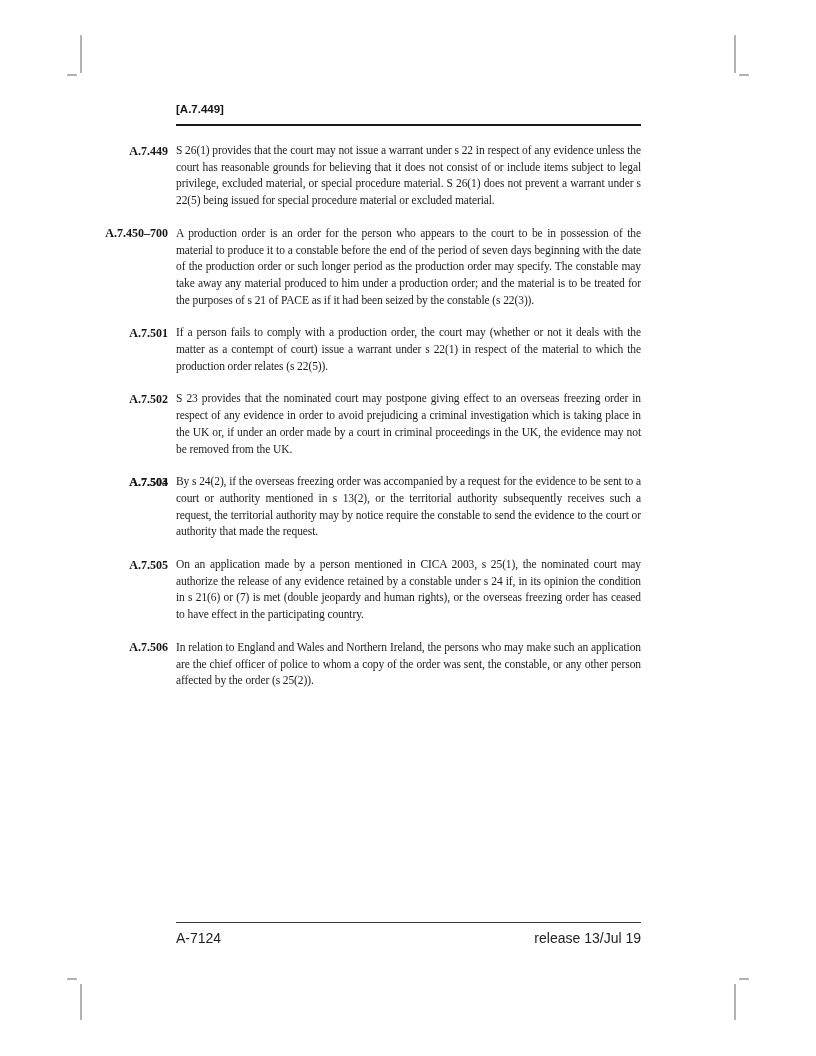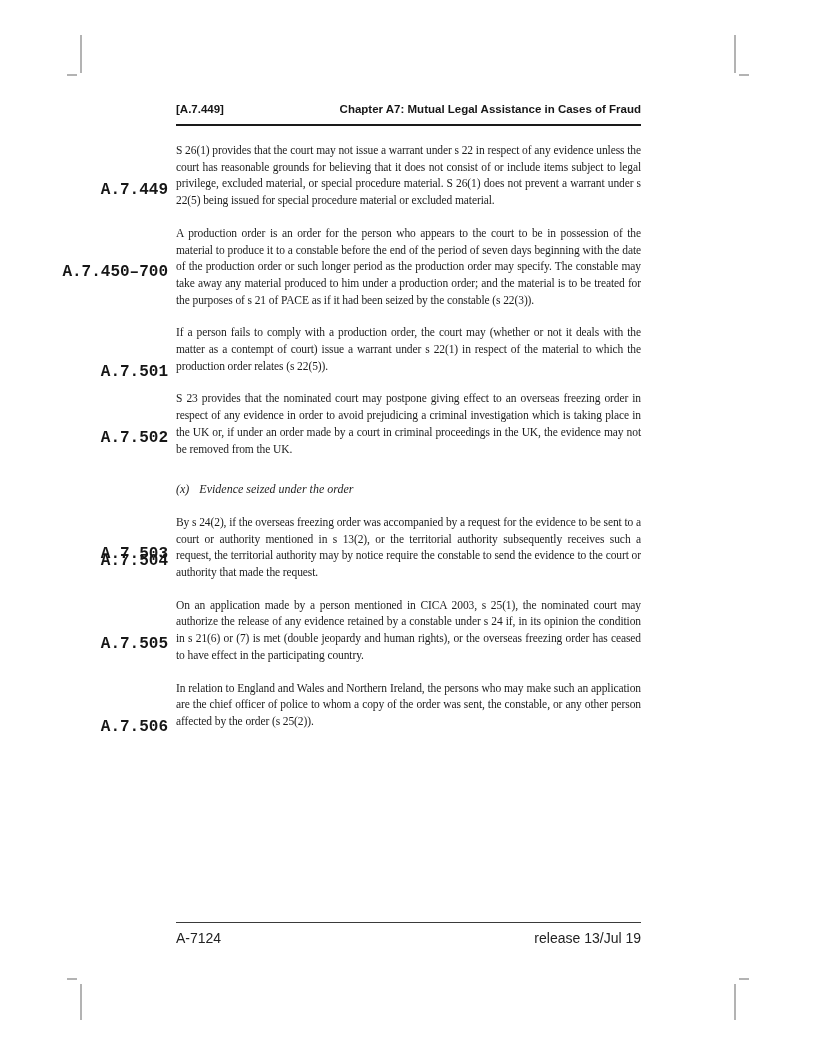--- a/index.html
+++ b/index.html
@@ -25,22 +25,22 @@
   
   .content {
     position:absolute; left:176px; top:142px; width:465px;
     font-family:"Liberation Serif", serif; font-size:11.5px;
     line-height:16.7px; letter-spacing:-0.1px;
     text-align:justify; color:#1c1c1c;
   }
   .para { position:relative; margin:0 0 16px 0; }
   .para-num {
     position:absolute; right:calc(100% + 8px); top:0.5px;
-    font-family:Liberation Mono, monospace; font-weight:bold; font-size:16px;
-    letter-spacing:0; white-space:nowrap; color:#161616;margin-top:39px;
+    font-family:Liberation Serif, serif; font-weight:bold; font-size:12px;
+    letter-spacing:0; white-space:nowrap; color:#161616;
   }
   .section-heading {
     margin:24px 0 9px 0; font-style:italic; font-size:12px;
     text-align:left; letter-spacing:0;
   }
   .section-heading .sec-label { margin-right:10px; }
   
   .foot-rule {
     position:absolute; left:176px; top:922px; width:465px; height:1px;
     background:#3a3a3a;
@@ -60,21 +60,20 @@
   <div class="crop" style="left:67px; top:74px; width:10px; height:2px;"></div>
   <div class="crop" style="left:734px; top:35px; width:2px; height:38px;"></div>
   <div class="crop" style="left:739px; top:74px; width:10px; height:2px;"></div>
   <div class="crop" style="left:67px; top:978px; width:10px; height:2px;"></div>
   <div class="crop" style="left:80px; top:984px; width:2px; height:36px;"></div>
   <div class="crop" style="left:739px; top:978px; width:10px; height:2px;"></div>
   <div class="crop" style="left:734px; top:984px; width:2px; height:36px;"></div>
 
   <div class="running-head">
     <span>[A.7.449]</span>
-    <span>Chapter A7: Mutual Legal Assistance in Cases of Fraud</span>
   </div>
   <div class="head-rule"></div>
 
   <div class="content">
 
     <div class="para">
       <span class="para-num">A.7.449</span>
       <span>S 26(1) provides that the court may not issue a warrant under s 22 in respect of any evidence unless the court has reasonable grounds for believing that it does not consist of or include items subject to legal privilege, excluded material, or special procedure material. S 26(1) does not prevent a warrant under s 22(5) being issued for special procedure material or excluded material.</span>
     </div>
 
@@ -86,23 +85,20 @@
     <div class="para">
       <span class="para-num">A.7.501</span>
       <span>If a person fails to comply with a production order, the court may (whether or not it deals with the matter as a contempt of court) issue a warrant under s 22(1) in respect of the material to which the production order relates (s 22(5)).</span>
     </div>
 
     <div class="para">
       <span class="para-num">A.7.502</span>
       <span>S 23 provides that the nominated court may postpone giving effect to an overseas freezing order in respect of any evidence in order to avoid prejudicing a criminal investigation which is taking place in the UK or, if under an order made by a court in criminal proceedings in the UK, the evidence may not be removed from the UK.</span>
     </div>
 
-    <div class="section-heading">
-      <span class="sec-label">(x)</span><span>Evidence seized under the order</span>
-    </div>
 
     <div class="para">
       <span class="para-num">A.7.503</span>
     </div>
 
     <div class="para">
       <span class="para-num">A.7.504</span>
       <span>By s 24(2), if the overseas freezing order was accompanied by a request for the evidence to be sent to a court or authority mentioned in s 13(2), or the territorial authority subsequently receives such a request, the territorial authority may by notice require the constable to send the evidence to the court or authority that made the request.</span>
     </div>
 

